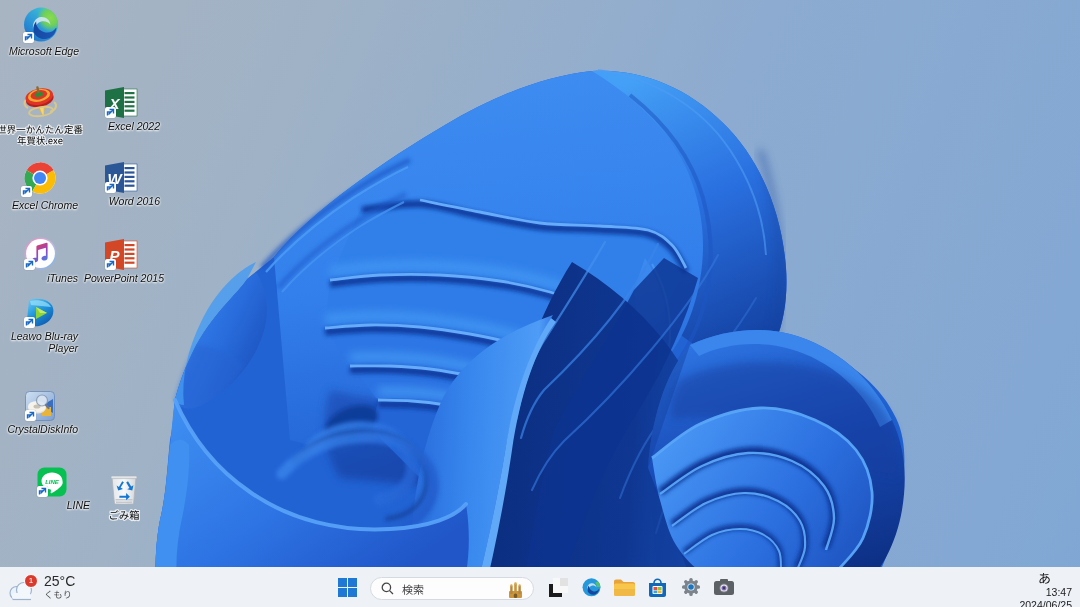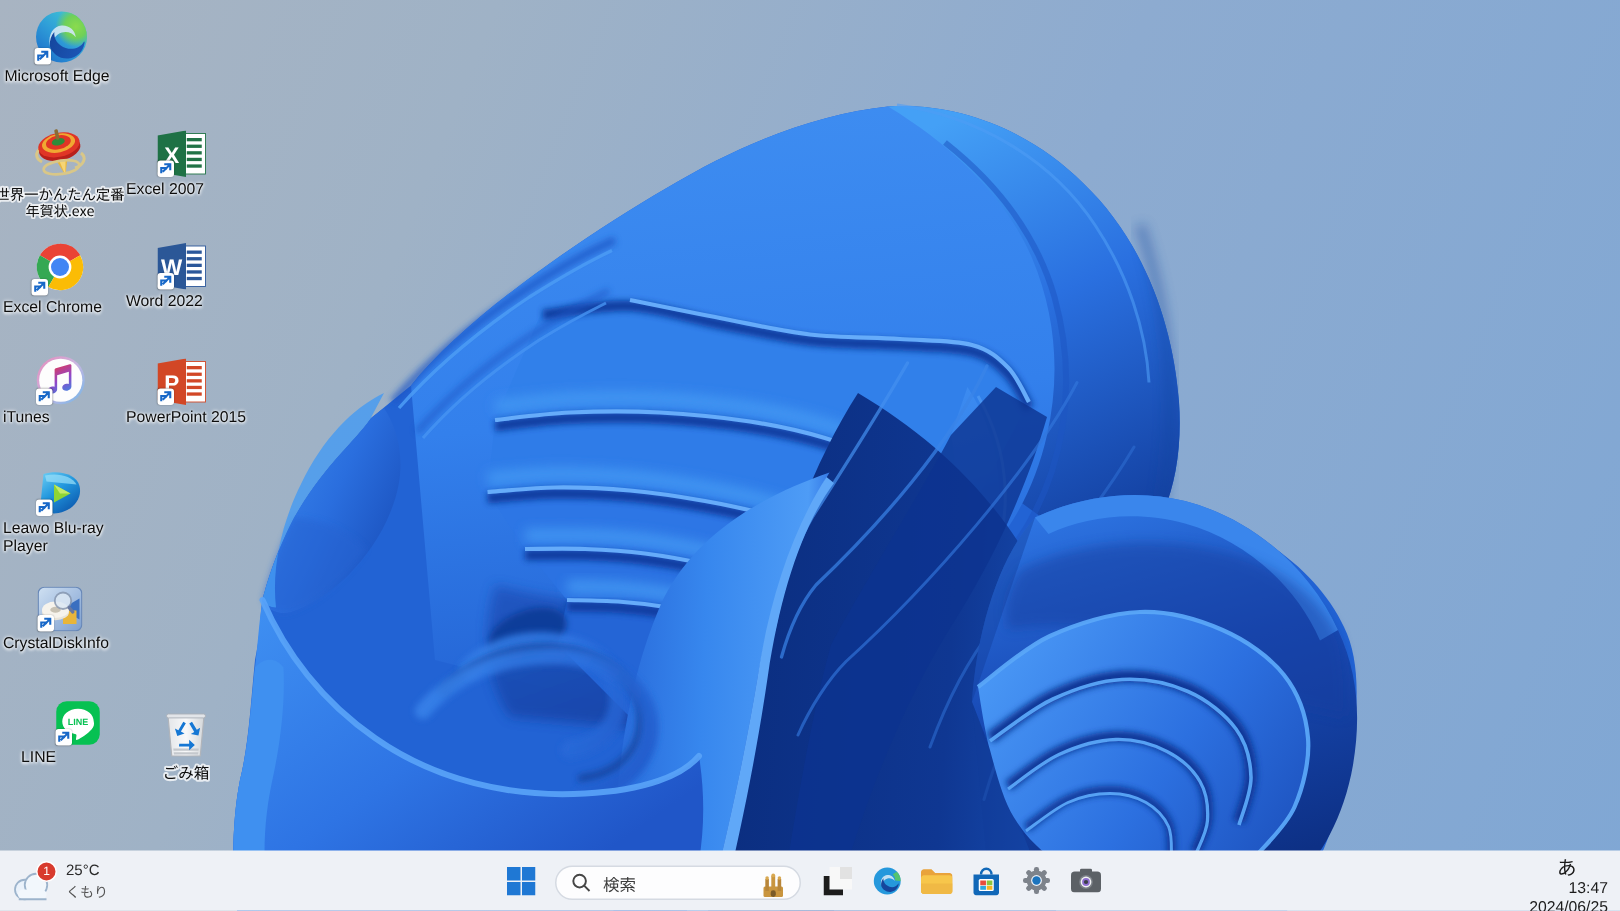--- a/index.html
+++ b/index.html
@@ -1,19 +1,19 @@
 <!DOCTYPE html>
 <html><head>
 <meta charset="utf-8">
 <style>
   html,body{margin:0;padding:0;width:1080px;height:607px;overflow:hidden;
     font-family:"Liberation Sans",sans-serif;}
   #desk{position:absolute;inset:0;background:linear-gradient(112deg,#a8b4c2 0%,#9fb2c6 25%,#8dabd0 58%,#80a7d4 100%);}
   #bloom{position:absolute;left:0;top:0;}
-  .ico{position:absolute;width:76px;text-align:left;}
+  .ico{position:absolute;width:76px;text-align:right;font-style:italic;}
   .ico .ic{position:relative;display:block;margin:0 auto;}
   .ico .lbl{display:block;margin-top:2px;font-size:10.5px;line-height:12px;color:#0d0d0d;white-space:nowrap;
     text-shadow:0 0 2px rgba(255,255,255,.9),0 0 3px rgba(255,255,255,.7),0 1px 2px rgba(255,255,255,.8);}
   .sc{position:absolute;left:0;bottom:0;width:11px;height:11px;background:#fff;border-radius:2px;
     box-shadow:0 0 1px rgba(0,0,0,.4);}
   .sc svg{position:absolute;left:1px;top:1px;}
   #taskbar{position:absolute;left:0;bottom:0;width:1080px;height:40px;background:#eef1f6;}
   .tbicons{position:absolute;top:0;height:40px;display:flex;align-items:center;}
   .tray{position:absolute;top:0;height:52px;display:flex;align-items:center;color:#1b1b1b;flex-direction:column;}
 </style>
@@ -277,21 +277,21 @@
 <circle cx="16.5" cy="16.5" r="14.4" fill="#fdfdfd"></circle>
 <path d="M22.5 5.8 L13.2 8.5 C12.7 8.7 12.4 9.1 12.4 9.6 L12.4 20.8 C11.9 20.6 11.3 20.6 10.7 20.7 C9 21 7.8 22.2 8 23.5 C8.2 24.8 9.7 25.6 11.4 25.3 C12.9 25 14.1 24 14.1 22.7 L14.1 13.1 L21.9 10.8 L21.9 19 C21.4 18.8 20.8 18.8 20.2 18.9 C18.5 19.2 17.3 20.4 17.5 21.7 C17.7 23 19.2 23.8 20.9 23.5 C22.4 23.2 23.6 22.1 23.6 20.9 L23.6 6.5 C23.6 6 23 5.7 22.5 5.8 Z" fill="url(#itn)"></path>
 </svg><span class="sc">
           <svg width="9" height="9" viewBox="0 0 9 9">
             <path d="M1.5 7.5 L1.5 4 L5 4 M5 4 L2.5 6.5 M3.5 1.5 L7.5 1.5 L7.5 5.5" stroke="#1868c8" stroke-width="1.4" fill="none"></path>
             <path d="M7.2 1.8 L4.2 4.8 M7.2 1.8 L7.2 3.4 M7.2 1.8 L5.6 1.8" stroke="#1868c8" stroke-width="1.3" fill="none"></path>
           </svg>
         </span></span>
 <span class="lbl">iTunes</span>
     </div>
-    <div class="ico" style="left:2px;top:314px;width:76px;">
+    <div class="ico" style="left:2px;top:298px;width:76px;">
 <span class="ic" style="width:32px;height:30px;"><svg width="32" height="30" viewBox="0 0 32 30">
 <defs>
             <linearGradient id="lw" x1="0" y1="0" x2="0.7" y2="1">
               <stop offset="0" stop-color="#6fd0f5"></stop>
               <stop offset="0.5" stop-color="#2196dd"></stop>
               <stop offset="1" stop-color="#0d5bb0"></stop>
             </linearGradient>  
             <filter id="b2" x="-20%" y="-20%" width="140%" height="140%">
               <feGaussianBlur stdDeviation="2"></feGaussianBlur>
             </filter>
@@ -365,41 +365,41 @@
 <rect x="19.5" y="22.6" width="10" height="2.2"></rect>
           </g>
 <path d="M0 3.4 L19 0 L19 31 L0 27.6 Z" fill="#1e7145"></path>
 <text x="9.5" y="21.5" font-family="Liberation Sans,sans-serif" font-size="15" font-weight="bold" fill="#fff" text-anchor="middle">X</text>
 </svg><span class="sc">
           <svg width="9" height="9" viewBox="0 0 9 9">
             <path d="M1.5 7.5 L1.5 4 L5 4 M5 4 L2.5 6.5 M3.5 1.5 L7.5 1.5 L7.5 5.5" stroke="#1868c8" stroke-width="1.4" fill="none"></path>
             <path d="M7.2 1.8 L4.2 4.8 M7.2 1.8 L7.2 3.4 M7.2 1.8 L5.6 1.8" stroke="#1868c8" stroke-width="1.3" fill="none"></path>
           </svg>
         </span></span>
-<span class="lbl">Excel 2007</span>
+<span class="lbl">Excel 2022</span>
     </div>
     <div class="ico" style="left:84px;top:162px;width:76px;">
 <span class="ic" style="width:34px;height:31px;"><svg width="34" height="31" viewBox="0 0 34 31">
 <rect x="17" y="2" width="15" height="27" fill="#fff" stroke="#2b579a" stroke-width="0.6"></rect>
 <g fill="#2b579a">
 <rect x="19.5" y="5" width="10" height="2.2"></rect>
             <rect x="19.5" y="9.4" width="10" height="2.2"></rect>
 <rect x="19.5" y="13.8" width="10" height="2.2"></rect>
             <rect x="19.5" y="18.2" width="10" height="2.2"></rect>
 <rect x="19.5" y="22.6" width="10" height="2.2"></rect>
           </g>
 <path d="M0 3.4 L19 0 L19 31 L0 27.6 Z" fill="#2b5797"></path>
 <text x="9.5" y="21.5" font-family="Liberation Sans,sans-serif" font-size="15" font-weight="bold" fill="#fff" text-anchor="middle">W</text>
 </svg><span class="sc">
           <svg width="9" height="9" viewBox="0 0 9 9">
             <path d="M1.5 7.5 L1.5 4 L5 4 M5 4 L2.5 6.5 M3.5 1.5 L7.5 1.5 L7.5 5.5" stroke="#1868c8" stroke-width="1.4" fill="none"></path>
             <path d="M7.2 1.8 L4.2 4.8 M7.2 1.8 L7.2 3.4 M7.2 1.8 L5.6 1.8" stroke="#1868c8" stroke-width="1.3" fill="none"></path>
           </svg>
         </span></span>
-<span class="lbl">Word 2022</span>
+<span class="lbl">Word 2016</span>
     </div>
     <div class="ico" style="left:84px;top:239px;width:76px;">
 <span class="ic" style="width:34px;height:31px;"><svg width="34" height="31" viewBox="0 0 34 31">
 <rect x="17" y="2" width="15" height="27" fill="#fff" stroke="#d24726" stroke-width="0.6"></rect>
 <g fill="#d24726">
 <rect x="19.5" y="5" width="10" height="2.2"></rect>
             <rect x="19.5" y="9.4" width="10" height="2.2"></rect>
 <rect x="19.5" y="13.8" width="10" height="2.2"></rect>
             <rect x="19.5" y="18.2" width="10" height="2.2"></rect>
 <rect x="19.5" y="22.6" width="10" height="2.2"></rect>
@@ -454,21 +454,21 @@
   <div style="position:absolute;left:8px;top:0;height:40px;display:flex;align-items:center;">
     <div style="position:relative;width:30px;height:30px;">
       <svg width="28" height="20" viewBox="0 0 28 20" style="position:absolute;left:0;bottom:1px;">
         <circle cx="8.5" cy="12" r="6.5" fill="#eaf2fb" stroke="#9db4cc" stroke-width="1.2"></circle>
         <circle cx="16" cy="9" r="7.5" fill="#f2f7fc" stroke="#9db4cc" stroke-width="1.2"></circle>
         <rect x="4" y="12" width="19" height="6.5" rx="3.2" fill="#f2f7fc"></rect>
         <path d="M4.5 18.5 L23 18.5" stroke="#9db4cc" stroke-width="1.2"></path>
       </svg>
       <div style="position:absolute;right:0;top:2px;width:12px;height:12px;border-radius:50%;background:#d83b2e;border:1px solid #fff;color:#fff;font-size:8px;line-height:12px;text-align:center;">1</div>
     </div>
-    <div style="margin-left:6px;font-size:10px;color:#2a2a2a;line-height:12px;">
+    <div style="margin-left:6px;font-size:14px;color:#2a2a2a;line-height:12px;">
       <div>25°C</div>
         <div style="height:12px;"><svg width="28" height="14" viewBox="0 -11.0 28.5 13.8">
             <path transform="translate(0.0,0) scale(0.009500,-0.009500)" d="M704.0311279296875 737.83935546875Q688.2308349609375 725.7691650390625 668.1107177734375 708.59912109375Q647.9906005859375 691.4290771484375 635.3104248046875 680.5289306640625Q609.48046875 658.259033203125 572.2105712890625 627.4641723632812Q534.940673828125 596.6693115234375 493.9508056640625 563.4844360351562Q452.9609375 530.299560546875 414.77606201171875 499.5296630859375Q376.5911865234375 468.759765625 348.9312744140625 445.31982421875Q319.44140625 419.43994140625 309.00146484375 402.47503662109375Q298.5615234375 385.5101318359375 309.50146484375 368.740234375Q320.44140625 351.9703369140625 352.3712158203125 324.48046875Q379.6910400390625 301.9906005859375 415.93597412109375 272.5506591796875Q452.180908203125 243.1107177734375 492.680908203125 209.000732421875Q533.180908203125 174.8907470703125 574.9609375 139.08575439453125Q616.740966796875 103.28076171875 655.6309814453125 67.9508056640625Q694.52099609375 32.620849609375 726.3509521484375 0.5709228515625L655.1092529296875 -64.5506591796875Q623.578857421875 -28.8502197265625 586.3885498046875 8.340087890625Q559.898681640625 35.219970703125 520.8237915039062 71.18487548828125Q481.7489013671875 107.1497802734375 437.198974609375 145.89471435546875Q392.6490478515625 184.6396484375 349.319091796875 221.55462646484375Q305.9891357421875 258.4696044921875 270.7691650390625 287.4696044921875Q223.4290771484375 327.19970703125 210.3690185546875 357.4898681640625Q197.3089599609375 387.780029296875 214.97900390625 417.76519775390625Q232.6490478515625 447.7503662109375 277.71923828125 485.260498046875Q305.8892822265625 508.6505126953125 345.63421630859375 540.98046875Q385.379150390625 573.3104248046875 428.1490478515625 608.8603515625Q470.9189453125 644.4102783203125 509.27386474609375 677.6552124023438Q547.6287841796875 710.900146484375 572.6287841796875 736.7301025390625Q587.6490478515625 751.9703369140625 604.5242309570312 770.8704833984375Q621.3994140625 789.7706298828125 629.51953125 803.6707763671875Z" fill="#555555"></path>
             <path transform="translate(9.5,0) scale(0.009500,-0.009500)" d="M442.52099609375 786.2105712890625Q437.9609375 766.1903076171875 435.2908935546875 749.5101318359375Q432.620849609375 732.8299560546875 429.8408203125 716.099853515625Q426.2308349609375 688.340087890625 420.7308349609375 646.2651977539062Q415.2308349609375 604.1903076171875 408.53582763671875 554.080322265625Q401.8408203125 503.9703369140625 395.64581298828125 451.1903076171875Q389.4508056640625 398.4102783203125 383.75579833984375 348.43524169921875Q378.060791015625 298.460205078125 374.86578369140625 257.0701904296875Q371.6707763671875 215.68017578125 371.6707763671875 188.6302490234375Q371.6707763671875 116.16064453125 413.380615234375 74.32598876953125Q455.0904541015625 32.4913330078125 540.3900146484375 32.4913330078125Q616.539794921875 32.4913330078125 672.239501953125 53.12628173828125Q727.939208984375 73.76123046875 758.47900390625 112.1910400390625Q789.018798828125 150.620849609375 789.018798828125 202.0904541015625Q789.018798828125 252.48046875 762.2138061523438 305.9102783203125Q735.4088134765625 359.340087890625 679.6490478515625 405.9500732421875L767.9110107421875 424.260498046875Q819.3509521484375 367.4102783203125 844.90087890625 312.54522705078125Q870.4508056640625 257.68017578125 870.4508056640625 193.0701904296875Q870.4508056640625 118.900146484375 828.8907470703125 65.02496337890625Q787.3306884765625 11.1497802734375 713.260498046875 -17.5303955078125Q639.1903076171875 -46.2105712890625 539.659912109375 -46.2105712890625Q472.3494873046875 -46.2105712890625 416.47430419921875 -24.3704833984375Q360.59912109375 -2.5303955078125 327.73406982421875 46.39471435546875Q294.8690185546875 95.31982421875 294.8690185546875 176.659912109375Q294.8690185546875 209.099853515625 299.56402587890625 260.90484619140625Q304.259033203125 312.7098388671875 311.759033203125 374.599853515625Q319.259033203125 436.4898681640625 327.45404052734375 500.57489013671875Q335.6490478515625 564.659912109375 342.1490478515625 621.93994140625Q348.6490478515625 679.219970703125 352.259033203125 720.6099853515625Q354.6490478515625 746.580322265625 354.84405517578125 762.3104248046875Q355.0390625 778.04052734375 353.0390625 791.5506591796875ZM122.2496337890625 653.180908203125Q164.8096923828125 640.0108642578125 215.95477294921875 631.120849609375Q267.099853515625 622.2308349609375 319.0 617.7308349609375Q370.900146484375 613.2308349609375 415.140380859375 613.2308349609375Q472.92041015625 613.2308349609375 524.2254028320312 616.3158569335938Q575.5303955078125 619.40087890625 619.2901611328125 626.0108642578125L617.340087890625 550.939208984375Q568.8502197265625 546.939208984375 521.80029296875 544.2442016601562Q474.7503662109375 541.5491943359375 413.80029296875 541.5491943359375Q370.1700439453125 541.5491943359375 318.0499267578125 546.439208984375Q265.9298095703125 551.3292236328125 213.979736328125 560.1092529296875Q162.0296630859375 568.8892822265625 117.6895751953125 580.059326171875ZM97.979736328125 404.5709228515625Q146.43994140625 388.0108642578125 199.47503662109375 378.31585693359375Q252.5101318359375 368.620849609375 304.960205078125 364.81585693359375Q357.4102783203125 361.0108642578125 403.700439453125 361.0108642578125Q455.240234375 361.0108642578125 507.520263671875 363.59588623046875Q559.80029296875 366.180908203125 611.900146484375 373.620849609375L610.340087890625 297.71923828125Q560.5303955078125 292.499267578125 512.7355346679688 290.30426025390625Q464.940673828125 288.1092529296875 414.4508056640625 288.1092529296875Q332.5101318359375 288.1092529296875 247.07489013671875 297.8892822265625Q161.6396484375 307.6693115234375 93.6396484375 328.1092529296875Z" fill="#555555"></path>
             <path transform="translate(19.0,0) scale(0.009500,-0.009500)" d="M338.620849609375 789.04052734375Q330.9609375 761.40087890625 323.52099609375 724.541259765625Q316.0810546875 687.681640625 309.77606201171875 648.4320068359375Q303.4710693359375 609.182373046875 298.9710693359375 573.1776733398438Q294.4710693359375 537.1729736328125 292.4710693359375 510.6331787109375Q308.201171875 549.2728271484375 334.33612060546875 589.2673950195312Q360.4710693359375 629.261962890625 396.0709228515625 662.8165893554688Q431.6707763671875 696.3712158203125 474.2105712890625 717.240966796875Q516.7503662109375 738.1107177734375 564.2901611328125 738.1107177734375Q630.80029296875 738.1107177734375 682.2854614257812 695.940673828125Q733.7706298828125 653.7706298828125 763.0857543945312 576.8455200195312Q792.40087890625 499.92041015625 792.40087890625 394.8502197265625Q792.40087890625 290.900146484375 761.40087890625 214.47503662109375Q730.40087890625 138.0499267578125 674.0358276367188 85.23480224609375Q617.6707763671875 32.419677734375 540.3556518554688 -0.61541748046875Q463.04052734375 -33.6505126953125 370.4102783203125 -50.2105712890625L322.939208984375 21.861083984375Q404.499267578125 34.2510986328125 474.71923828125 58.801025390625Q544.939208984375 83.3509521484375 597.7941284179688 125.8408203125Q650.6490478515625 168.3306884765625 680.198974609375 234.04052734375Q709.7489013671875 299.7503662109375 709.7489013671875 393.6302490234375Q709.7489013671875 472.68017578125 692.1139526367188 534.1848754882812Q674.47900390625 595.6895751953125 639.3541870117188 630.6693115234375Q604.2293701171875 665.6490478515625 551.1497802734375 665.6490478515625Q504.4898681640625 665.6490478515625 461.0 635.7340698242188Q417.5101318359375 605.819091796875 382.21527099609375 558.2941284179688Q346.92041015625 510.7691650390625 324.9305419921875 456.35418701171875Q302.940673828125 401.939208984375 298.060791015625 352.5491943359375Q294.40087890625 323.739501953125 294.7908935546875 295.66461181640625Q295.180908203125 267.5897216796875 300.40087890625 229.7098388671875L222.7691650390625 223.979736328125Q219.379150390625 252.3697509765625 215.79412841796875 293.29486083984375Q212.2091064453125 334.219970703125 212.2091064453125 382.780029296875Q212.2091064453125 418.3900146484375 215.4290771484375 461.57489013671875Q218.6490478515625 504.759765625 223.17401123046875 549.3346557617188Q227.698974609375 593.9095458984375 233.3089599609375 634.8845825195312Q238.9189453125 675.859619140625 243.0889892578125 706.0499267578125Q246.47900390625 728.900146484375 248.17401123046875 750.3353881835938Q249.8690185546875 771.7706298828125 251.0889892578125 792.380615234375Z" fill="#555555"></path>
           </svg></div>
     </div>
   </div>
 
   <div style="position:absolute;left:338px;top:11px;">

